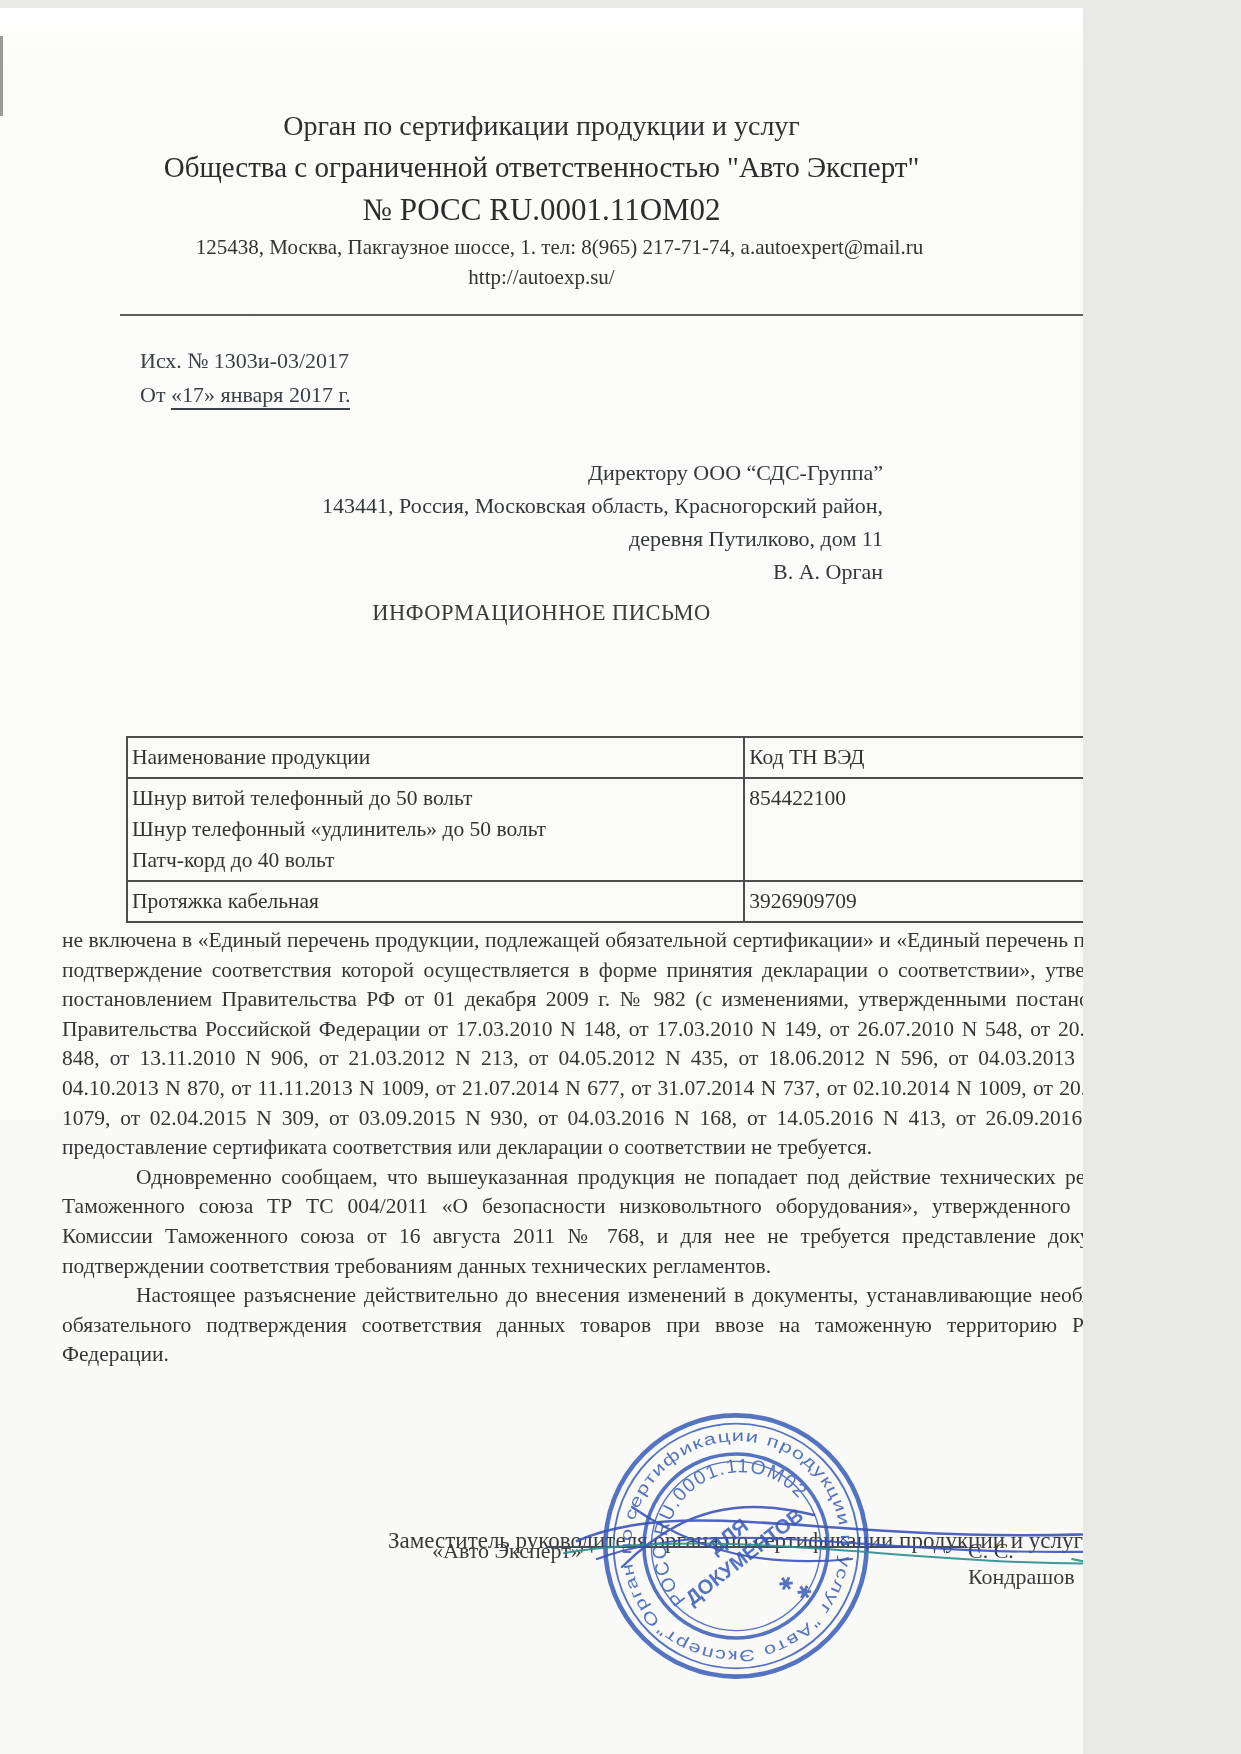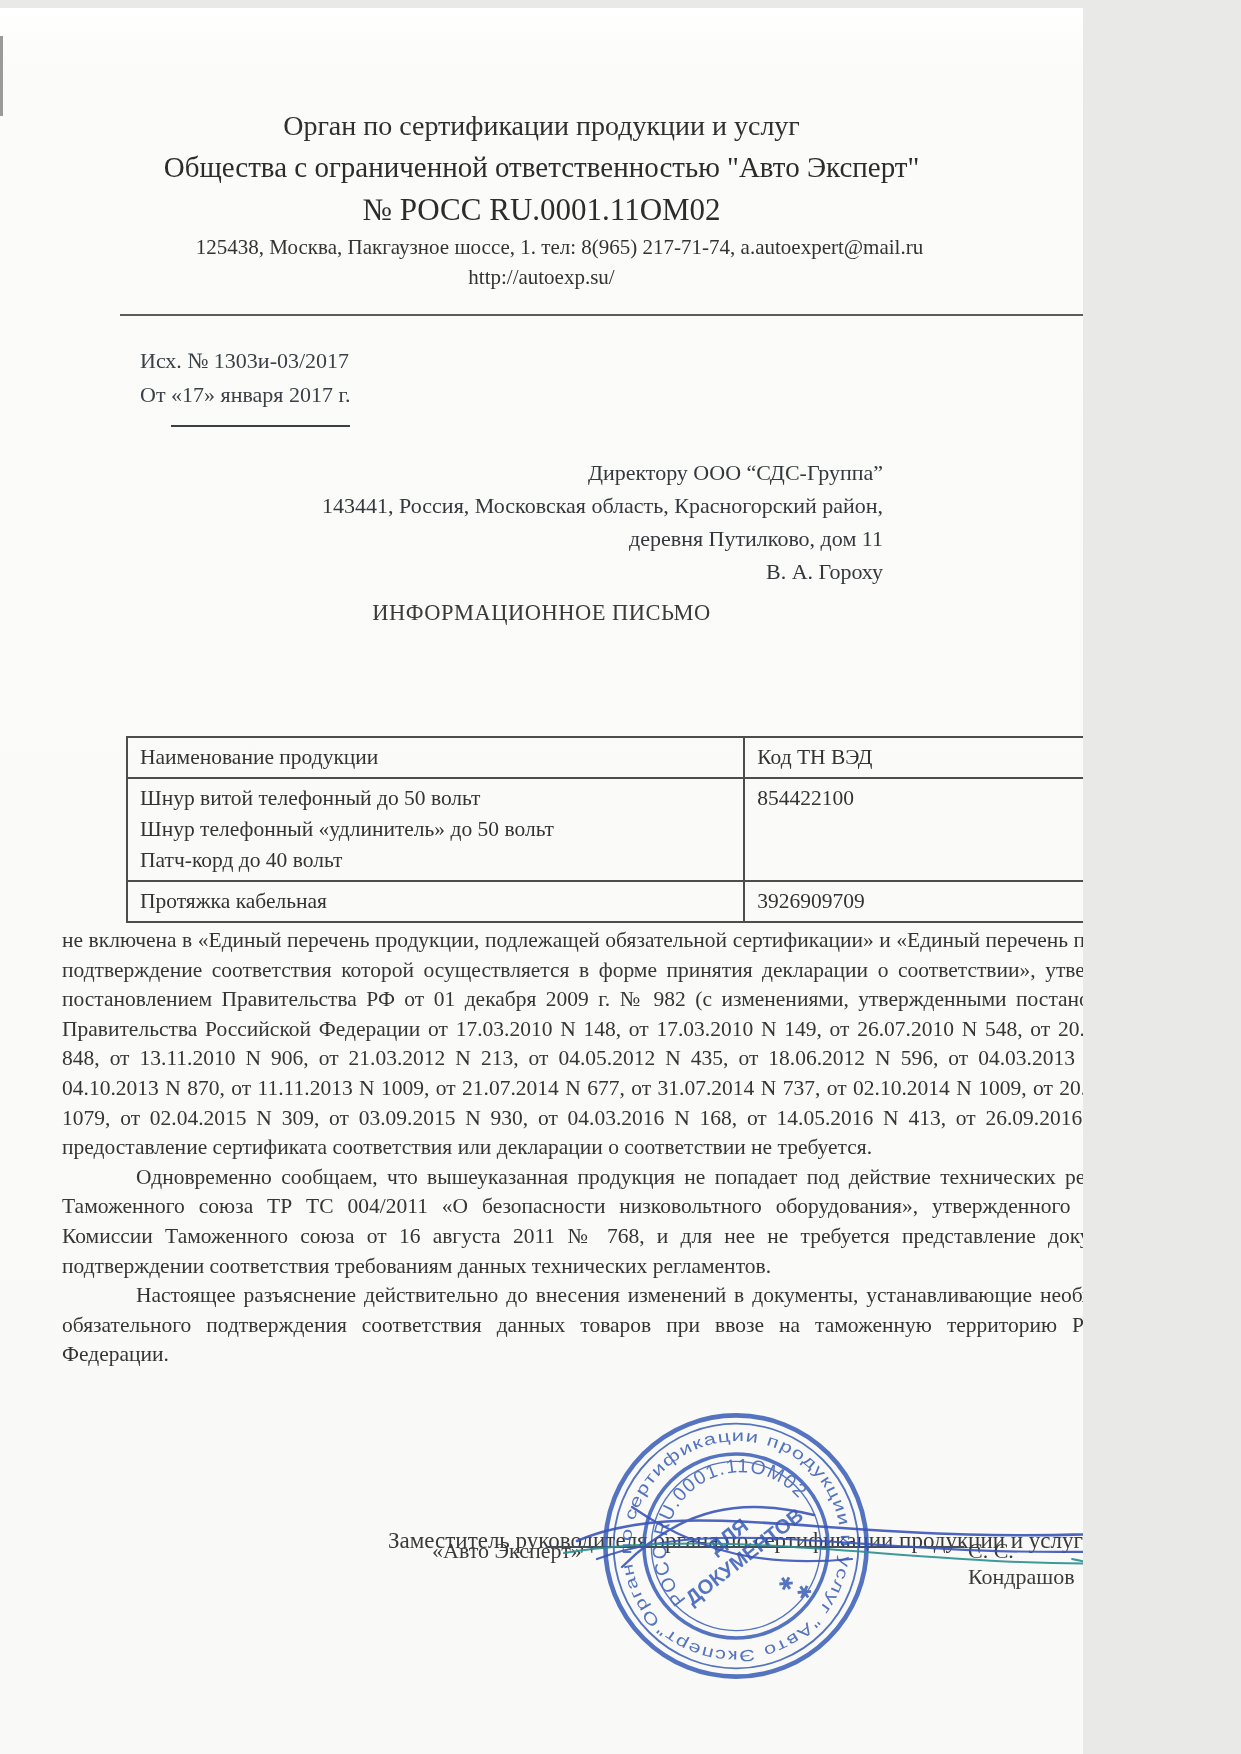--- a/index.html
+++ b/index.html
@@ -18,32 +18,32 @@
   
   .letterhead{position:absolute;left:0;top:98px;width:100%;text-align:center;}
   .lh1{font-size:28px;line-height:40px;color:#303030;}
   .lh2{font-size:29px;line-height:42px;color:#2c2c2c;}
   .lh3{font-size:31px;line-height:44px;color:#2c2c2c;}
   .lh4{font-size:21px;line-height:30px;color:#333;padding-left:36px;}
   .lh5{font-size:21px;line-height:30px;color:#333;}
   .rule{position:absolute;left:120px;top:306px;width:1016px;border-top:2.5px solid #5c5c5c;}
   
   .ref{position:absolute;left:140px;top:336px;font-size:22px;line-height:34px;color:#3a4045;}
-  .ref .underlined{border-bottom:2px solid #3a4045;padding-bottom:18px;}
+  .ref .underlined{border-bottom:2px solid #3a4045;padding-bottom:1px;}
   
   .addressee{position:absolute;right:200px;top:448px;width:720px;text-align:right;
     font-size:22px;line-height:33px;color:#34383c;}
   
   .doc-title{position:absolute;left:0;top:592px;width:100%;text-align:center;
     font-size:22.5px;letter-spacing:0.5px;color:#3a3a3a;}
   .intro{position:absolute;left:140px;top:678px;font-size:21.5px;color:#353535;}
   
   .prod-table{position:absolute;left:126px;top:728px;width:959px;border-collapse:collapse;
     font-size:21.5px;color:#333;}
-  .prod-table td{border:2.5px solid #4d4d4d;vertical-align:top;padding:4px 12px;line-height:31px;}
+  .prod-table td{border:2.5px solid #4d4d4d;vertical-align:top;padding:4px 4px;line-height:31px;}
   .prod-table .c1{width:64.5%;}
   
   .bodytext{position:absolute;left:62px;top:918px;width:1116px;
     font-size:21.5px;line-height:29.6px;text-align:justify;color:#353535;}
   .bodytext p{margin:0;}
   .bodytext p.indent{text-indent:74px;}
   
   .sig-role{position:absolute;left:388px;top:1520px;width:700px;font-size:23px;color:#3a3a3a;}
   .sig-company{position:absolute;left:432px;top:1530px;font-size:22px;color:#3a3a3a;}
   .sig-line{position:absolute;left:546px;top:1538px;width:418px;border-bottom:2px solid #454d56;}
@@ -70,21 +70,21 @@
 
   <div class="ref">
     <div>Исх. № 1303и-03/2017</div>
     <div><span>От </span><span class="underlined">«17» января 2017 г.</span></div>
   </div>
 
   <div class="addressee">
     <div>Директору  ООО “СДС-Группа”</div>
     <div>143441, Россия, Московская область, Красногорский район,</div>
     <div>деревня Путилково, дом 11</div>
-    <div>В. А. Гороху</div>
+    <div>В. А. Орган</div>
   </div>
 
   <div class="doc-title">ИНФОРМАЦИОННОЕ ПИСЬМО</div>
 
 
   <table class="prod-table">
     <tbody>
       <tr>
         <td class="c1">Наименование продукции</td>
         <td>Код ТН ВЭД</td>

